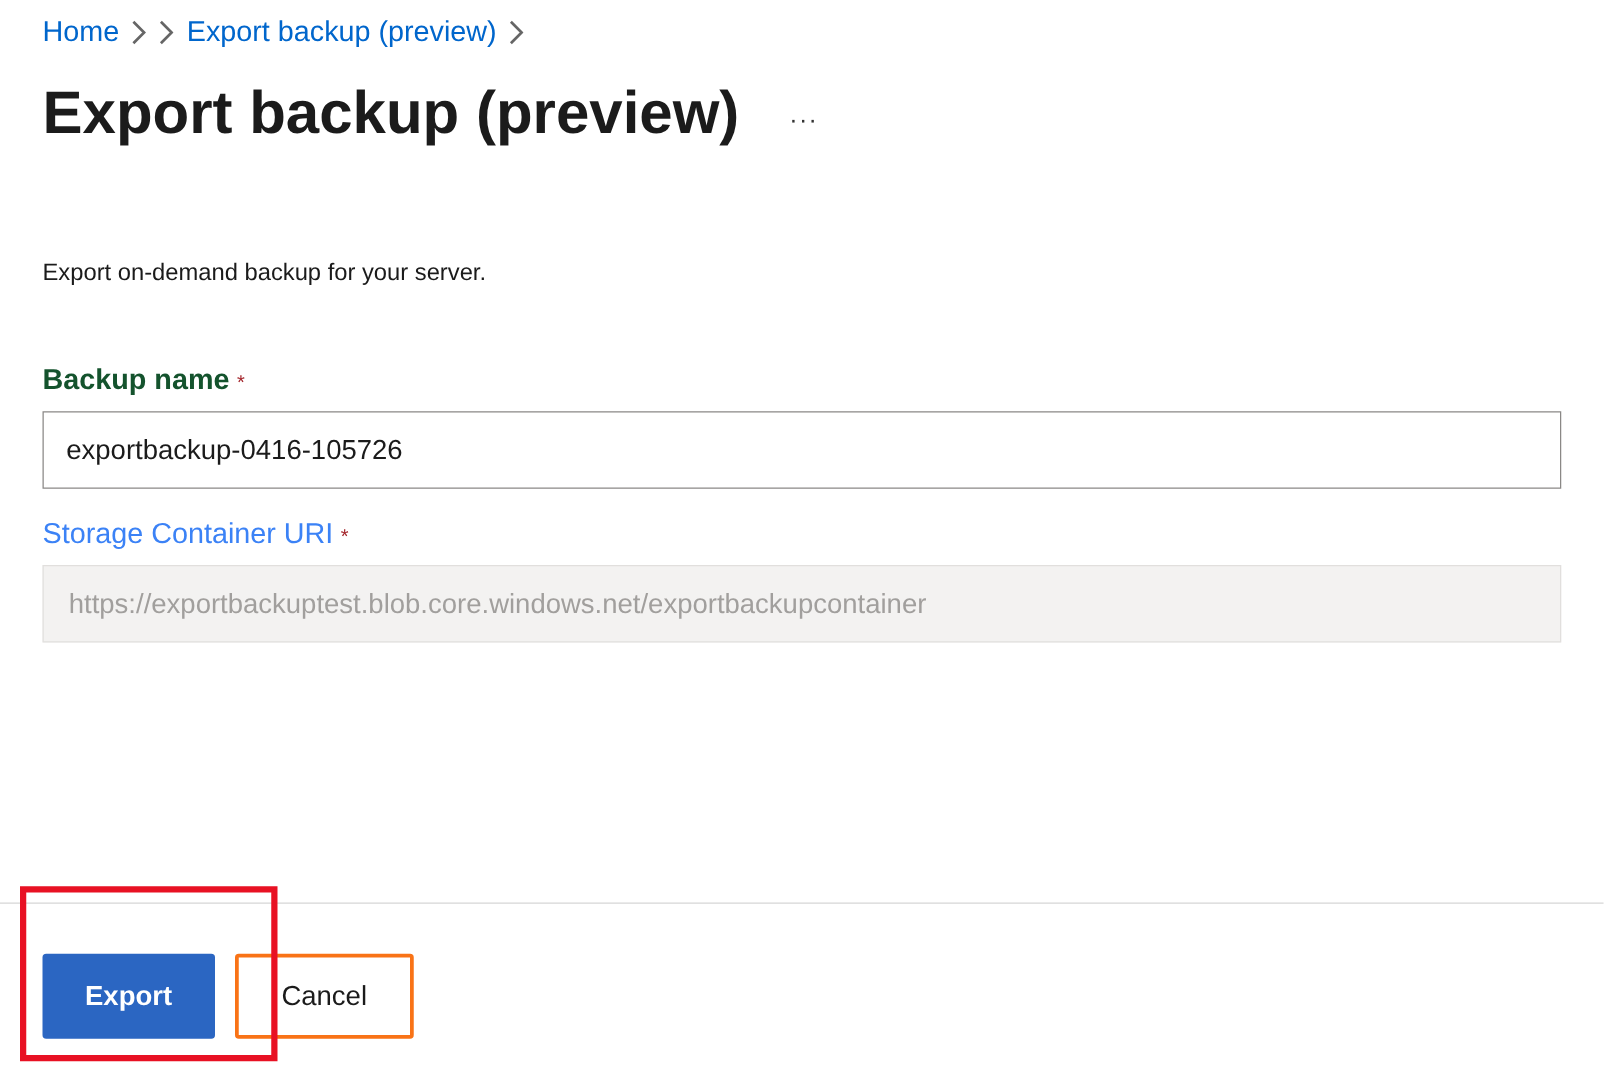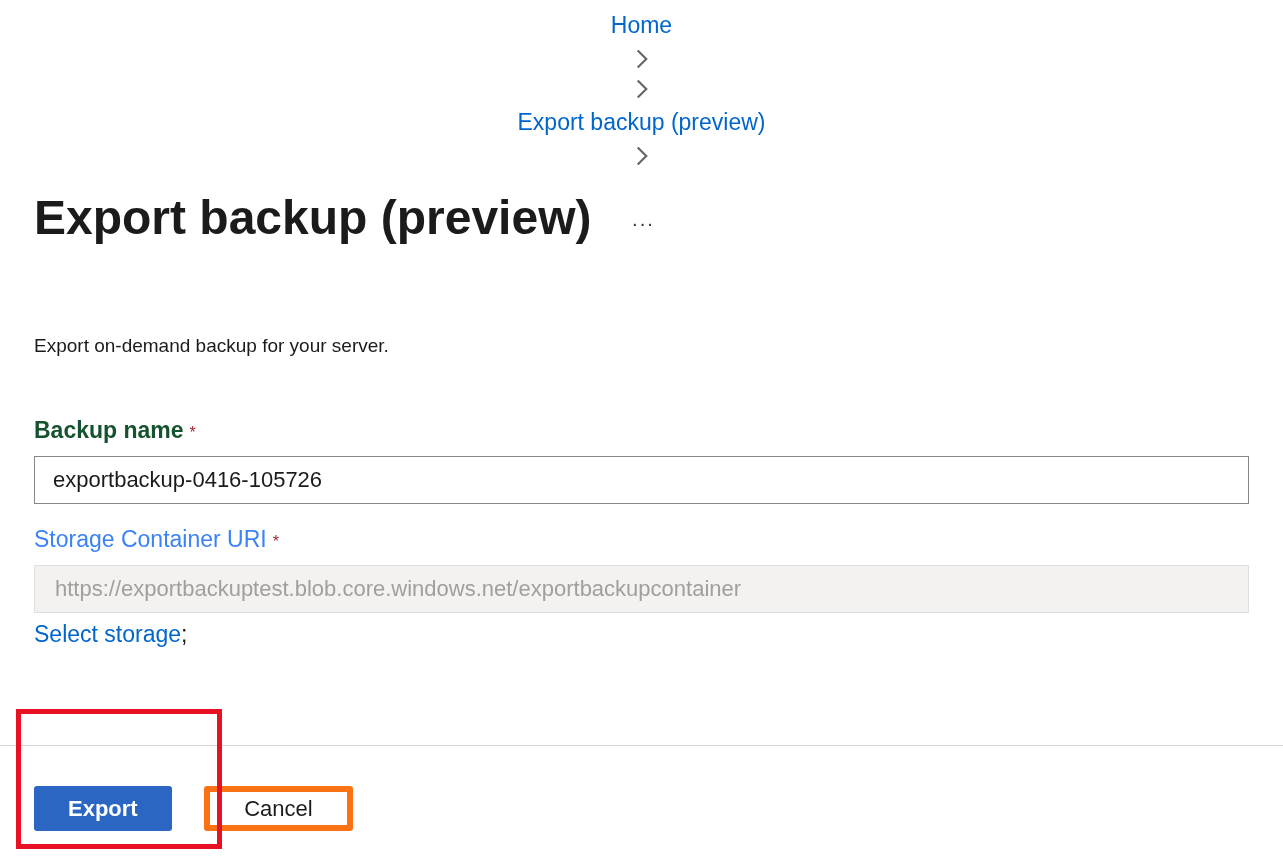--- a/index.html
+++ b/index.html
@@ -16,21 +16,20 @@
     }
     .content {
       padding: 12px 34px 0 34px;
     }
     .breadcrumb {
       display: flex;
       align-items: center;
       gap: 10px;
       margin-bottom: 24px;
       flex-wrap: wrap;
-      flex-direction: column;
     }
     .breadcrumb-link {
       color: #0066cc;
       font-size: 23px;
       text-decoration: none;
       cursor: pointer;
     }
     .breadcrumb-sep {
       color: #666;
       font-size: 18px;
@@ -77,21 +76,21 @@
     .field-label.disabled {
       color: #3b82f6;
       font-weight: 400;
     }
     .required {
       color: #a4262c;
       margin-left: 6px;
     }
     .text-input {
       width: 100%;
-      height: 48px;
+      height: 62px;
       padding: 0 18px;
       font-size: 22px;
       border: 1px solid #8a8886;
       background: #ffffff;
       color: #1b1b1b;
       font-family: inherit;
       outline: none;
     }
     .text-input.disabled-input {
       background: #f3f2f1;
@@ -126,38 +125,38 @@
       left: 16px;
       bottom: 14px;
       width: 206px;
       height: 140px;
       pointer-events: none;
     }
     .btn {
       display: inline-flex;
       align-items: center;
       justify-content: center;
-      height: 45px;
+      height: 68px;
       padding: 0 34px;
       font-size: 22px;
       font-weight: 600;
       font-family: inherit;
       cursor: pointer;
       border: none;
-      margin-right: 28px;
+      margin-right: 12px;
     }
     .btn-primary {
       background: #2b66c2;
       color: #ffffff;
       border-radius: 3px;
     }
     .btn-secondary {
       background: #ffffff;
       color: #1b1b1b;
-      border: 6px solid #f97316;
+      border: 3px solid #f97316;
       border-radius: 3px;
       font-weight: 400;
     }
   </style>
 </head>
 <body>
 
 <div class="content">
   <nav class="breadcrumb">
     <a class="breadcrumb-link">Home</a>
@@ -191,23 +190,20 @@
       <span class="field-label">Backup name</span><span class="required">*</span>
     </label>
     <input type="text" class="text-input" value="exportbackup-0416-105726" style="">
   </div>
 
   <div class="field">
     <label>
       <span class="field-label disabled">Storage Container URI</span><span class="required">*</span>
     </label>
     <input type="text" class="text-input disabled-input" disabled="" value="https://exportbackuptest.blob.core.windows.net/exportbackupcontainer" style="">
-    <div class="link-row">
-      <a class="link-text">Select storage</a><span class="link-suffix">;</span>
-    </div>
   </div>
 
 </div>
 
 <div class="footer">
   <button class="btn btn-primary">Export</button>
   <button class="btn btn-secondary">Cancel</button>
 </div>
 
 <div class="highlight-box"></div>

